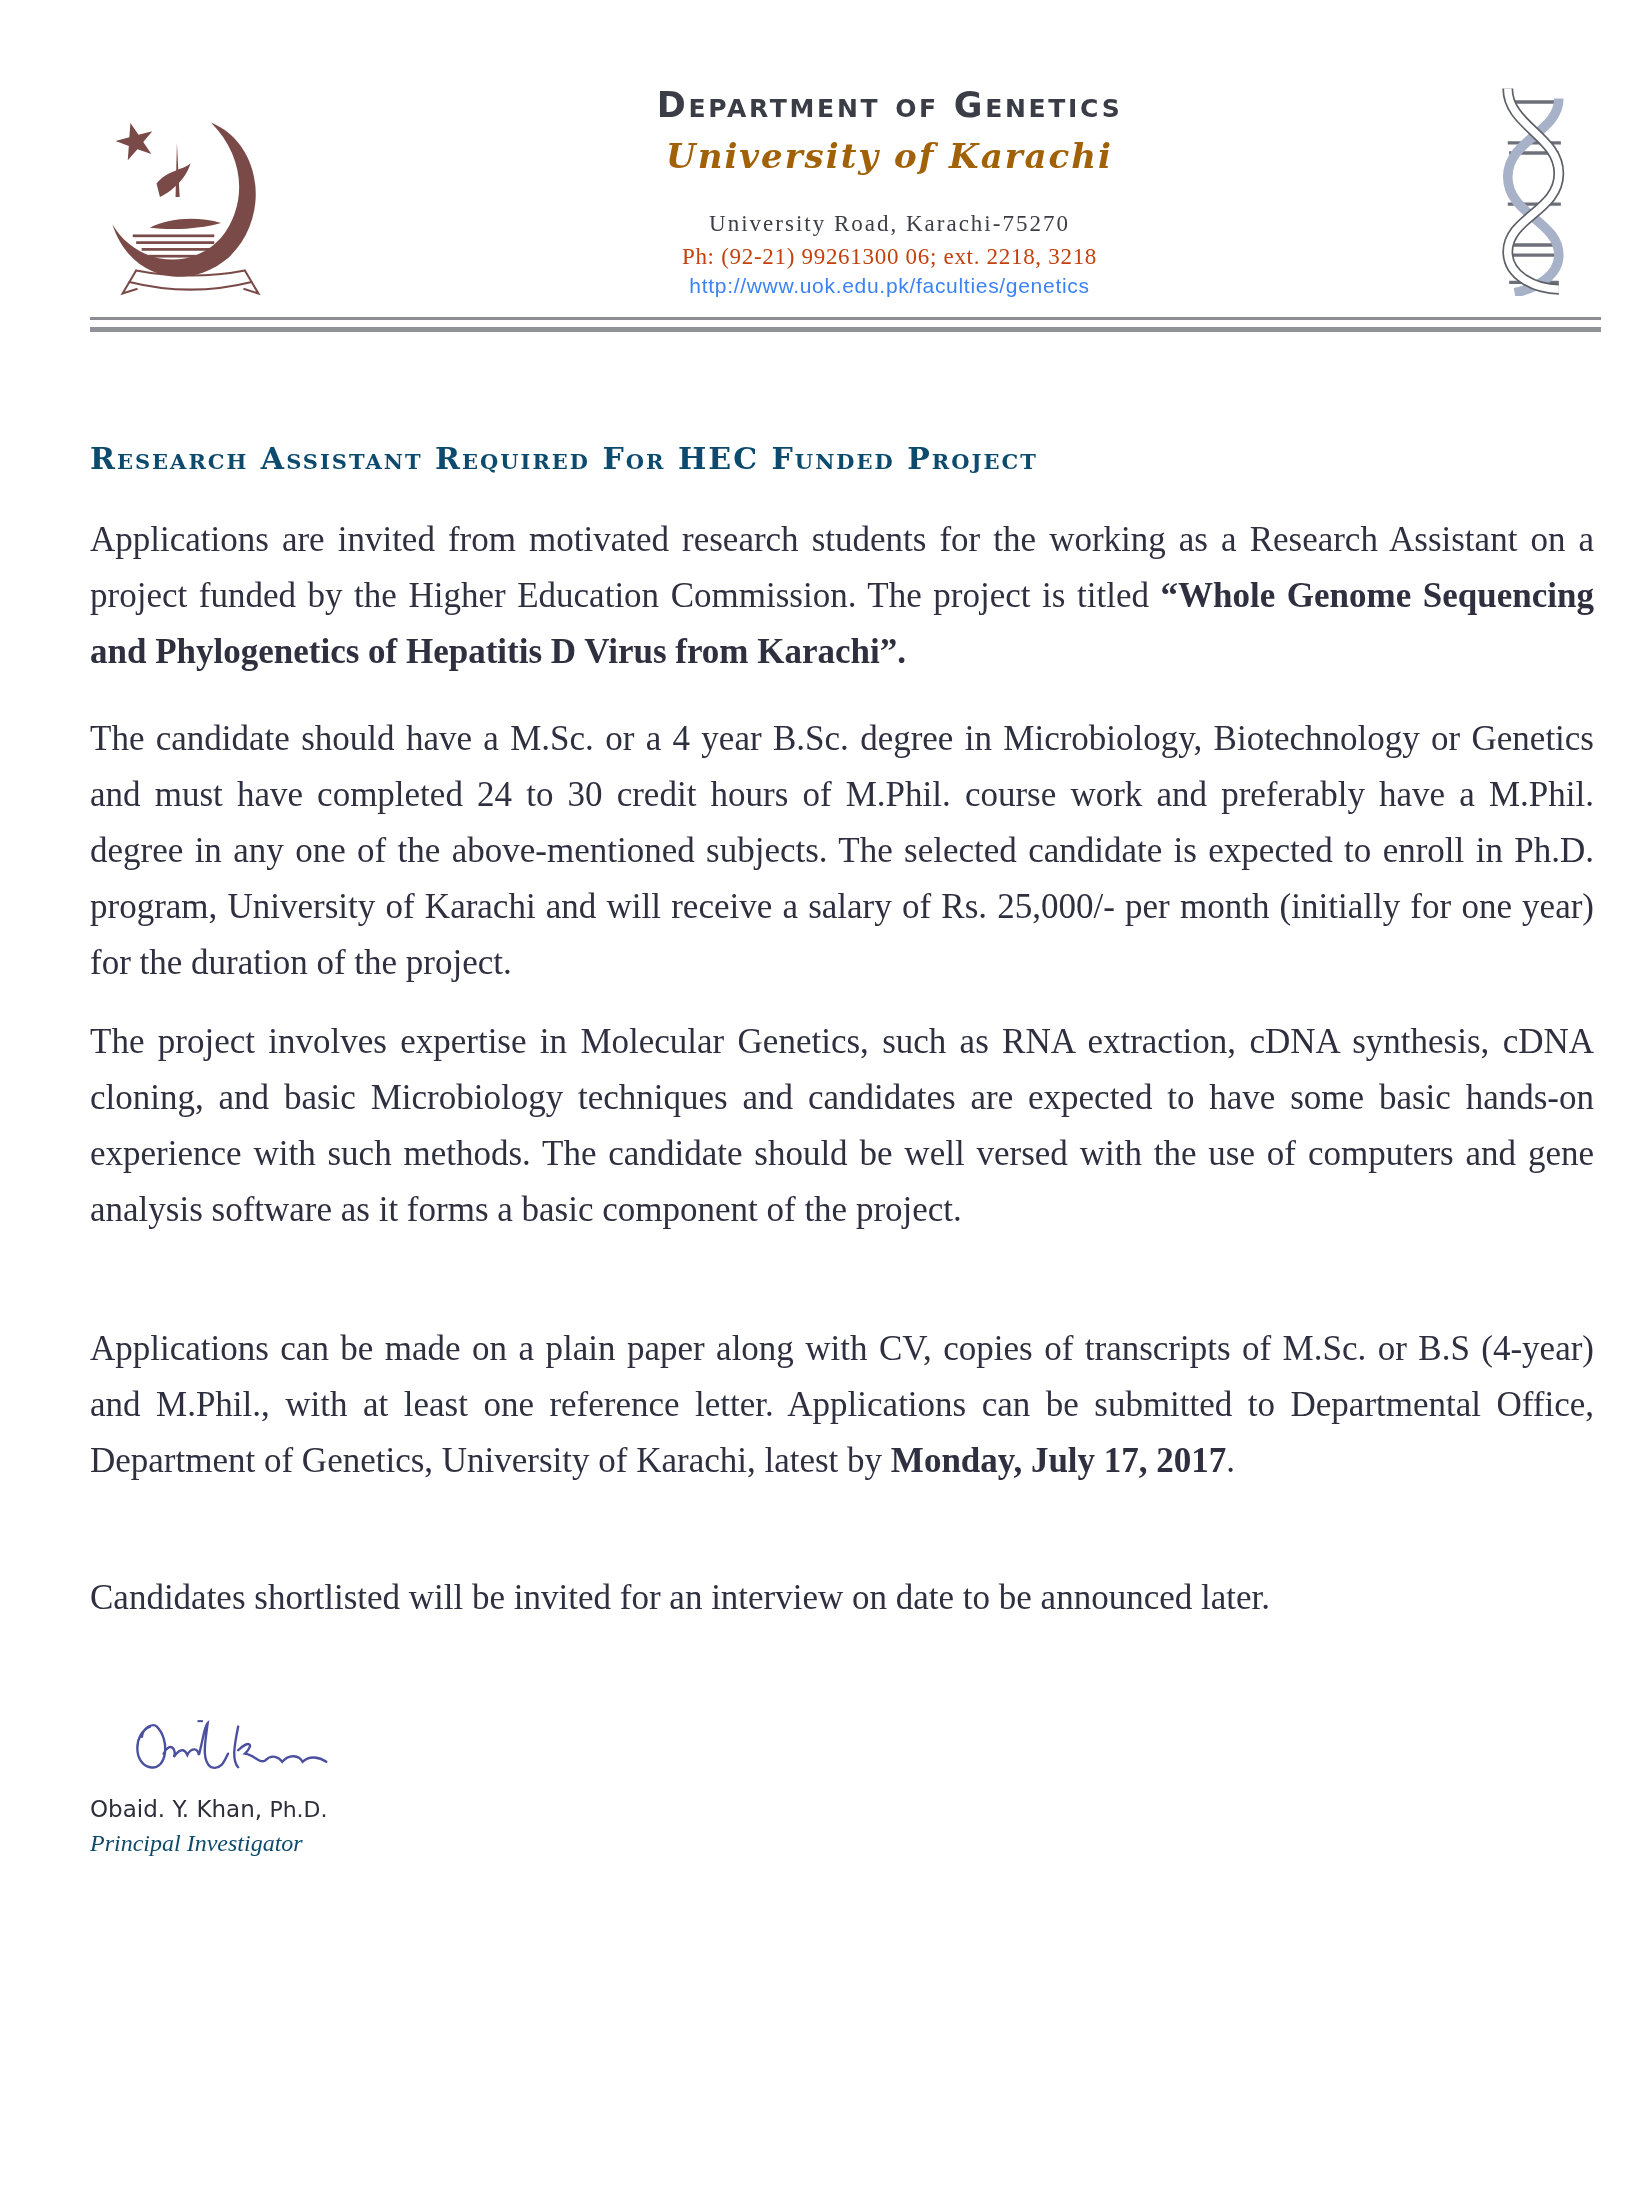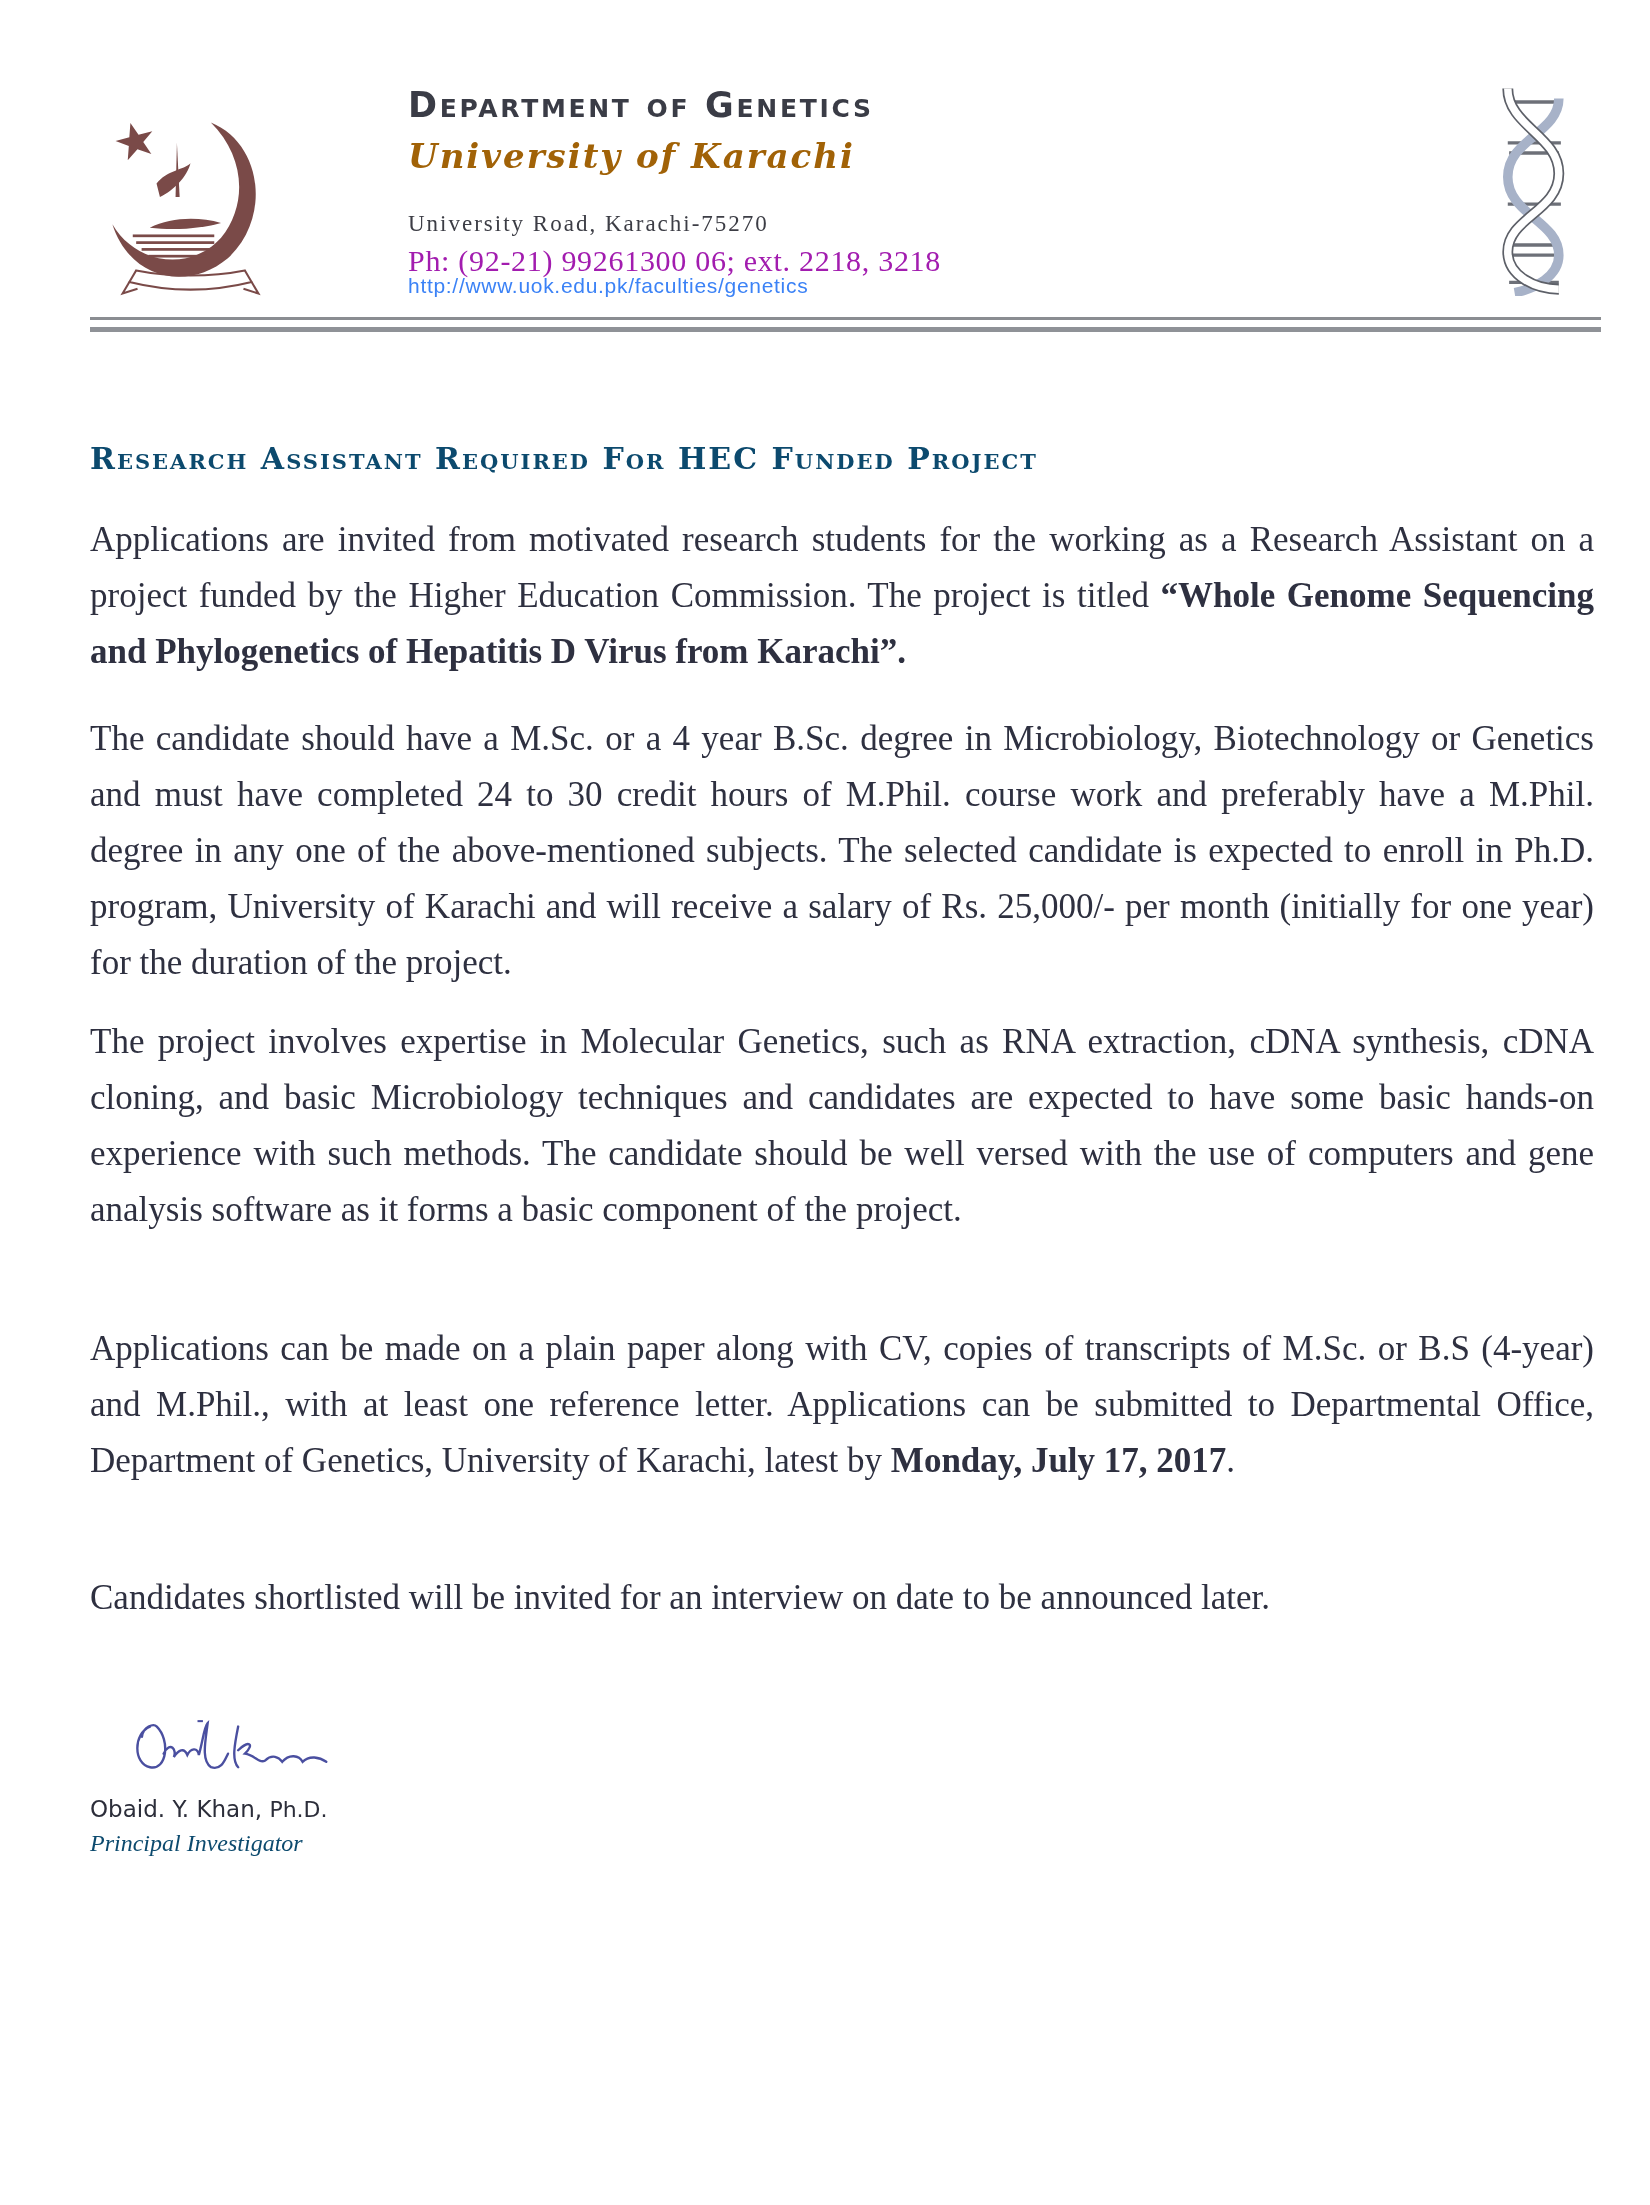--- a/index.html
+++ b/index.html
@@ -2,25 +2,25 @@
 <html style="font-size:11px"><head>
 <meta charset="utf-8">
 <style>
   html, body { margin: 0; padding: 0; background: #ffffff; }
   body { width: 1651px; height: 2205px; position: relative; overflow: hidden; color: #2b2d3a; }
   .abs { position: absolute; }
 
   
   #logo { left: 109px; top: 95px; width: 163px; height: 211px; }
   #dna { left: 1494px; top: 85px; width: 82px; height: 211px; }
-  .hdr-center { left: 408px; width: 939px; }
+  .hdr-center { left: 420px; width: 939px; text-align: center; }
   #dept-title { top: 85px; font-family: "DejaVu Sans", sans-serif; font-weight: bold; font-size: 35px; letter-spacing: 2.7px; color: #3a3c46; font-variant: small-caps; }
   #univ-name { top: 136px; font-family: "DejaVu Serif", serif; font-weight: bold; font-size: 34px; color: #a16207; letter-spacing: 2px; font-style: italic; }
   #addr-line { top: 211px; font-family: "Liberation Serif", serif; font-size: 23px; letter-spacing: 2px; color: #3c3d45; }
-  #phone-line { top: 244px; font-family: "Liberation Serif", serif; font-size: 30px; letter-spacing: 0.7px; color: #a21caf; }
+  #phone-line { top: 244px; font-family: "Liberation Serif", serif; font-size: 23px; letter-spacing: 0.7px; color: #c2410c; }
   #web-line { top: 274px; font-family: Liberation Sans, sans-serif; font-size: 21px; letter-spacing: 0.7px; color: #3b82f6; }
 
   #rule-thin { left: 90px; top: 317px; width: 1511px; height: 3.4px; background: #8a8d92; }
   #rule-thick { left: 90px; top: 327px; width: 1511px; height: 5.4px; background: #8f9297; }
 
   
   .body-text { left: 90px; width: 1504px; font-family: "Liberation Serif", serif; font-size: 35px; line-height: 56px; color: #2e3040; text-align: justify; }
   #job-title { left: 90px; top: 441px; font-family: "DejaVu Serif", serif; font-weight: bold; font-size: 30px; letter-spacing: 2px; color: #0c4a6e; font-variant: small-caps; }
   #para1 { top: 512px; }
   #para2 { top: 711px; }

